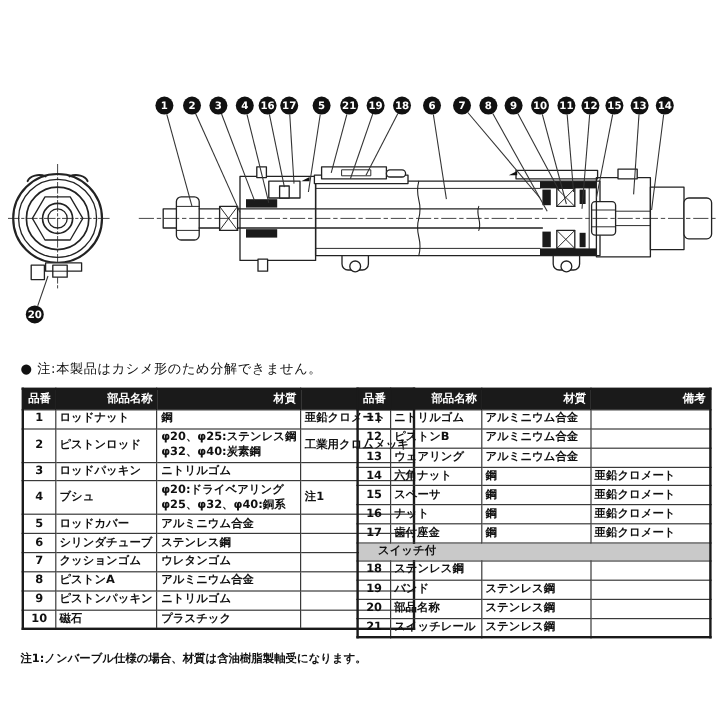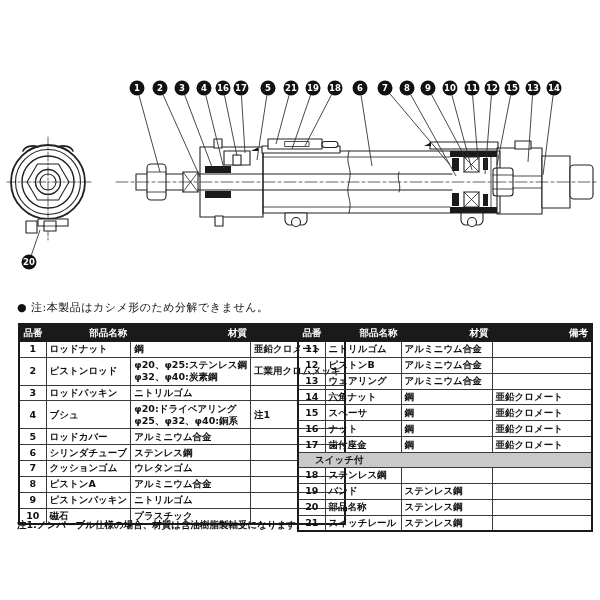--- a/index.html
+++ b/index.html
@@ -10,21 +10,21 @@
   .tbl{position:absolute;top:323px;border-collapse:collapse;table-layout:fixed;
        font-size:9.5px;font-weight:bold;line-height:1.25;border:2px solid #1a1a1a}
   .tbl--left{left:18px}
   .tbl--right{left:297px}
   .tbl th{background:#1a1a1a;color:#fff;text-align:right;padding:2px 3px;
           border:1px solid #1a1a1a;font-size:9.5px;white-space:nowrap}
   .tbl td{border:1px solid #3a3a3a;padding:1.5px 3px;vertical-align:middle;
           white-space:nowrap;overflow:hidden}
   .tbl td.num{text-align:center;padding:1.5px 0}
   .tbl td.sec{background:#c9c9c9;padding:1px 16px}
-  .footnote{position:absolute;left:17px;top:519px;font-size:9.5px;font-weight:bold}
+  .footnote{position:absolute;left:17px;top:543px;font-size:9.5px;font-weight:bold}
 </style>
 </head>
 <body>
 
 <div class="page">
 
   <svg class="diagram-svg" width="600" height="300" viewBox="0 0 600 300">
 
     <g stroke="#222" fill="none" stroke-width="1.1" stroke-linejoin="round" stroke-linecap="round">
 

